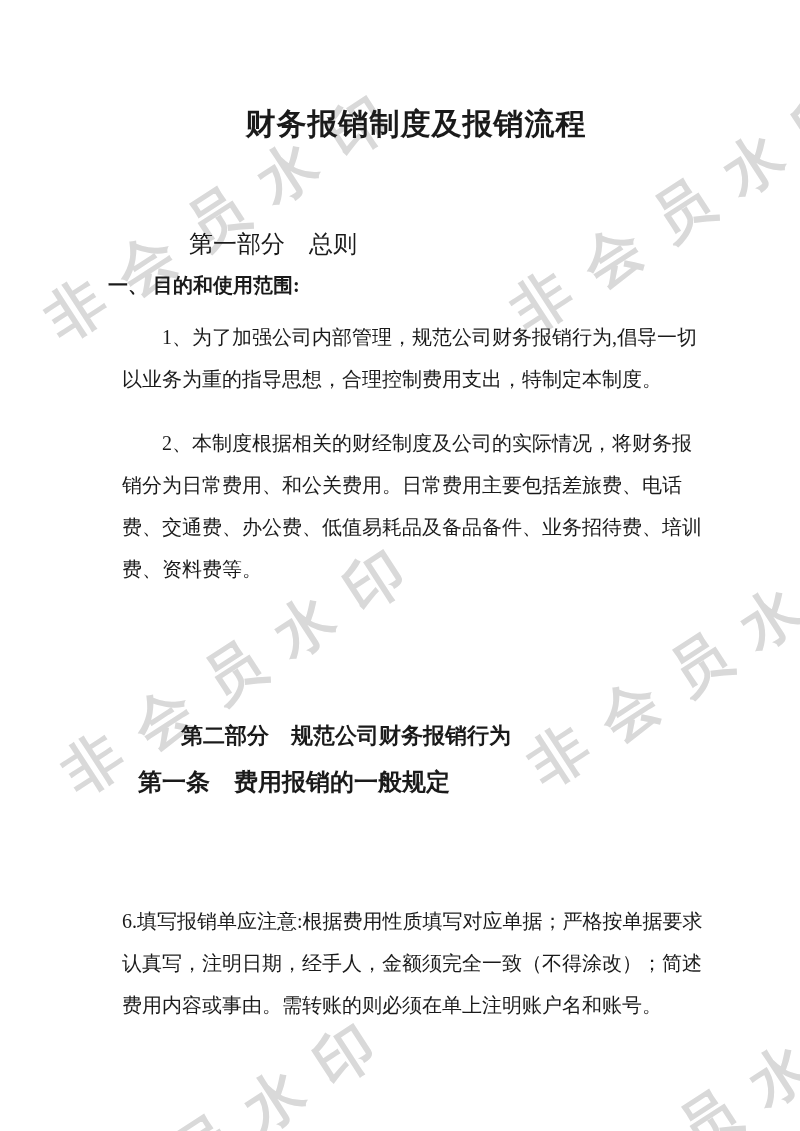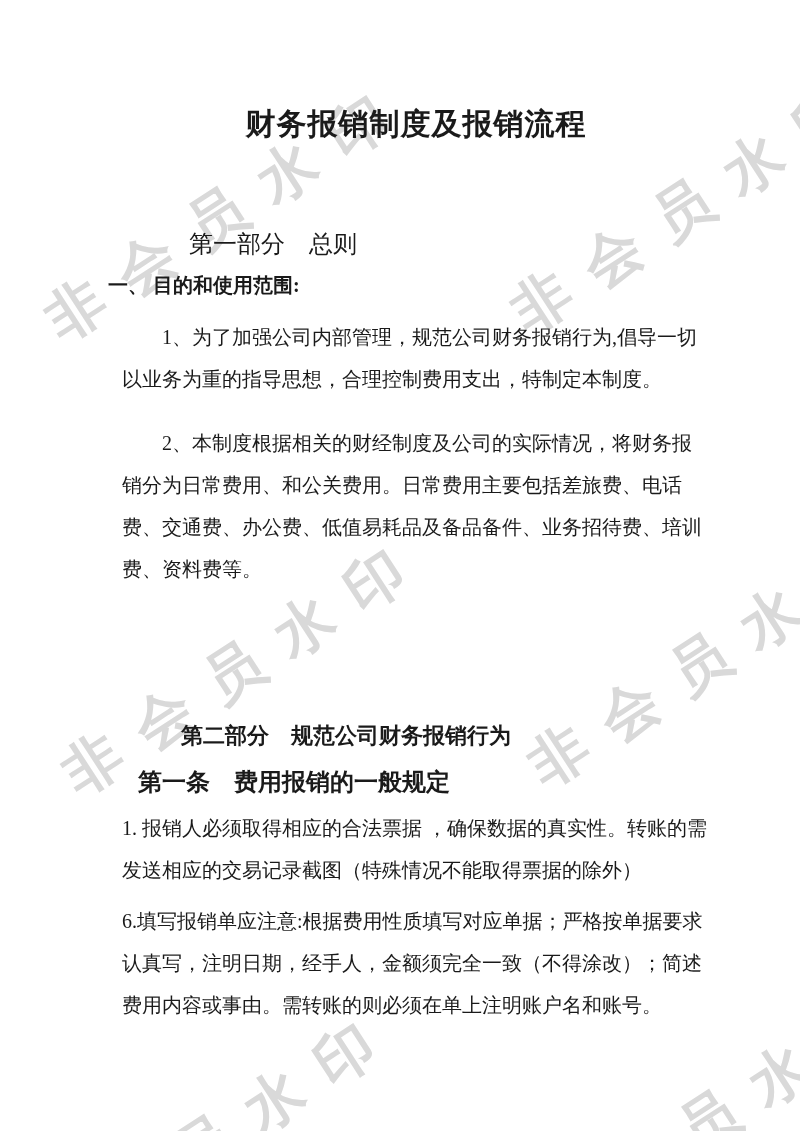--- a/index.html
+++ b/index.html
@@ -93,17 +93,16 @@
 
   <p class="txt body-para indent2 p2">2、本制度根据相关的财经制度及公司的实际情况，将财务报销分为日常费用、和公关费用。日常费用主要包括差旅费、电话费、交通费、办公费、低值易耗品及备品备件、业务招待费、培训费、资料费等。</p>
 
 
   <div class="txt part-heading-2">第二部分　规范公司财务报销行为</div>
 
   <div class="txt article-heading">
     <span>第一条</span><span class="article-title">费用报销的一般规定</span>
   </div>
 
-  <p class="txt body-para i1">1. 报销人必须取得相应的合法票据 ，确保数据的真实性。转账的需发送相应的交易记录截图（特殊情况不能取得票据的除外）</p>
 
   <p class="txt body-para i2">6.填写报销单应注意:根据费用性质填写对应单据；严格按单据要求认真写，注明日期，经手人，金额须完全一致（不得涂改）；简述费用内容或事由。需转账的则必须在单上注明账户名和账号。</p>
 
 </div>
 
 </body></html>

